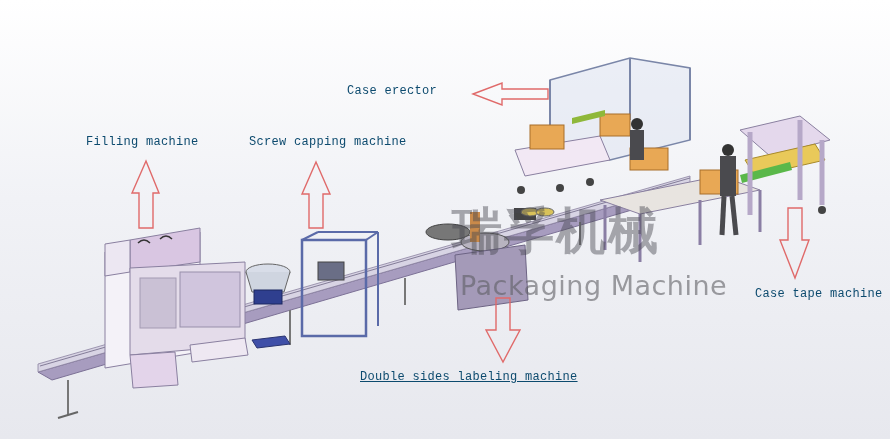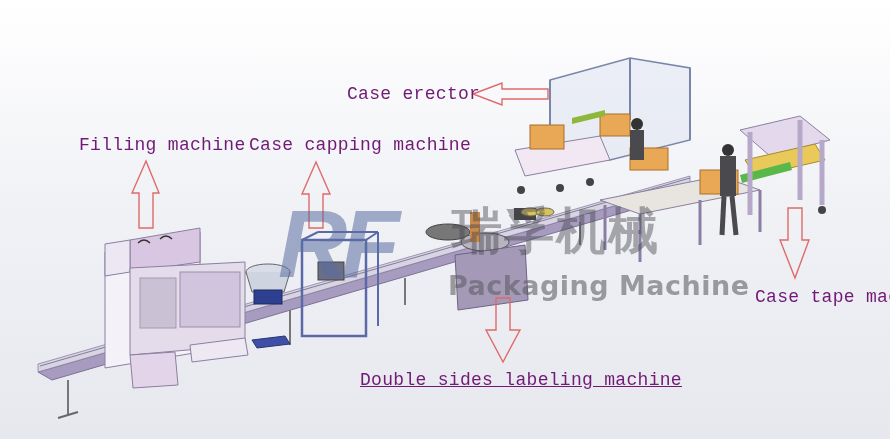--- a/index.html
+++ b/index.html
@@ -3,34 +3,34 @@
 <meta charset="utf-8">
 <style>
   html, body { margin:0; padding:0; }
   body {
     width:890px; height:439px; overflow:hidden; position:relative;
     background: linear-gradient(180deg, #ffffff 0%, #f1f2f6 45%, #e7e8ee 100%);
     font-family: "Liberation Mono", "DejaVu Sans Mono", monospace;
   }
   .stage { position:absolute; left:0; top:0; width:890px; height:439px; }
   .label {
-    position:absolute; color:#701a75; font-size:18px; letter-spacing:0.3px;
+    position:absolute; color:#0c4a6e; font-size:12px; letter-spacing:0.3px;
     white-space:nowrap; font-family: "Liberation Mono", "DejaVu Sans Mono", monospace;
   }
   .watermark-rf {
     position:absolute; left:278px; top:196px; font-size:96px; font-weight:bold; font-style:italic;
     color:rgba(90,110,160,0.55); font-family:"Liberation Sans", sans-serif; letter-spacing:-6px;
     line-height:1;
   }
   .watermark-cn {
     position:absolute; left:452px; top:206px; font-size:50px; font-weight:bold;
     color:rgba(70,70,80,0.45); font-family:"DejaVu Sans", sans-serif; letter-spacing:2px; line-height:1;
   }
   .watermark-en {
-    position:absolute; left:448px; top:272px; font-size:27px; font-weight:bold;
+    position:absolute; left:460px; top:272px; font-size:27px; font-weight:normal;
     color:rgba(95,95,100,0.6); font-family:"DejaVu Sans", sans-serif; letter-spacing:0.5px; line-height:1;
   }
   svg { position:absolute; left:0; top:0; }
 </style>
 </head>
 <body>
 
 <div class="stage">
 
   <svg width="890" height="439">
@@ -132,22 +132,21 @@
       <polygon points="146,161 159,193 153,193 153,228 139,228 139,193 132,193"></polygon>
 
       <polygon points="316,162 330,194 323,194 323,228 309,228 309,194 302,194"></polygon>
 
       <polygon points="496,298 510,298 510,330 520,330 503,362 486,330 496,330"></polygon>
 
       <polygon points="788,208 802,208 802,240 809,240 795,278 780,240 788,240"></polygon>
     </g>
   </svg>
 
-  <div class="watermark-rf">RF</div>
   <div class="watermark-cn">瑞孚机械</div>
   <div class="watermark-en">Packaging Machine</div>
 
   <div class="label" style="left:347px; top:84px;">Case erector</div>
-  <div class="label" style="left:79px; top:135px;text-align:right;">Filling machine</div>
-  <div class="label" style="left:249px; top:135px;">Case capping machine</div>
+  <div class="label" style="left:86px; top:135px;text-align:right;">Filling machine</div>
+  <div class="label" style="left:249px; top:135px;">Screw capping machine</div>
   <div class="label" style="left:360px; top:370px;text-decoration:underline;">Double sides labeling machine</div>
   <div class="label" style="left:711px; top:287px;margin-left:44px;">Case tape machine</div>
 </div>
 
 </body></html>

